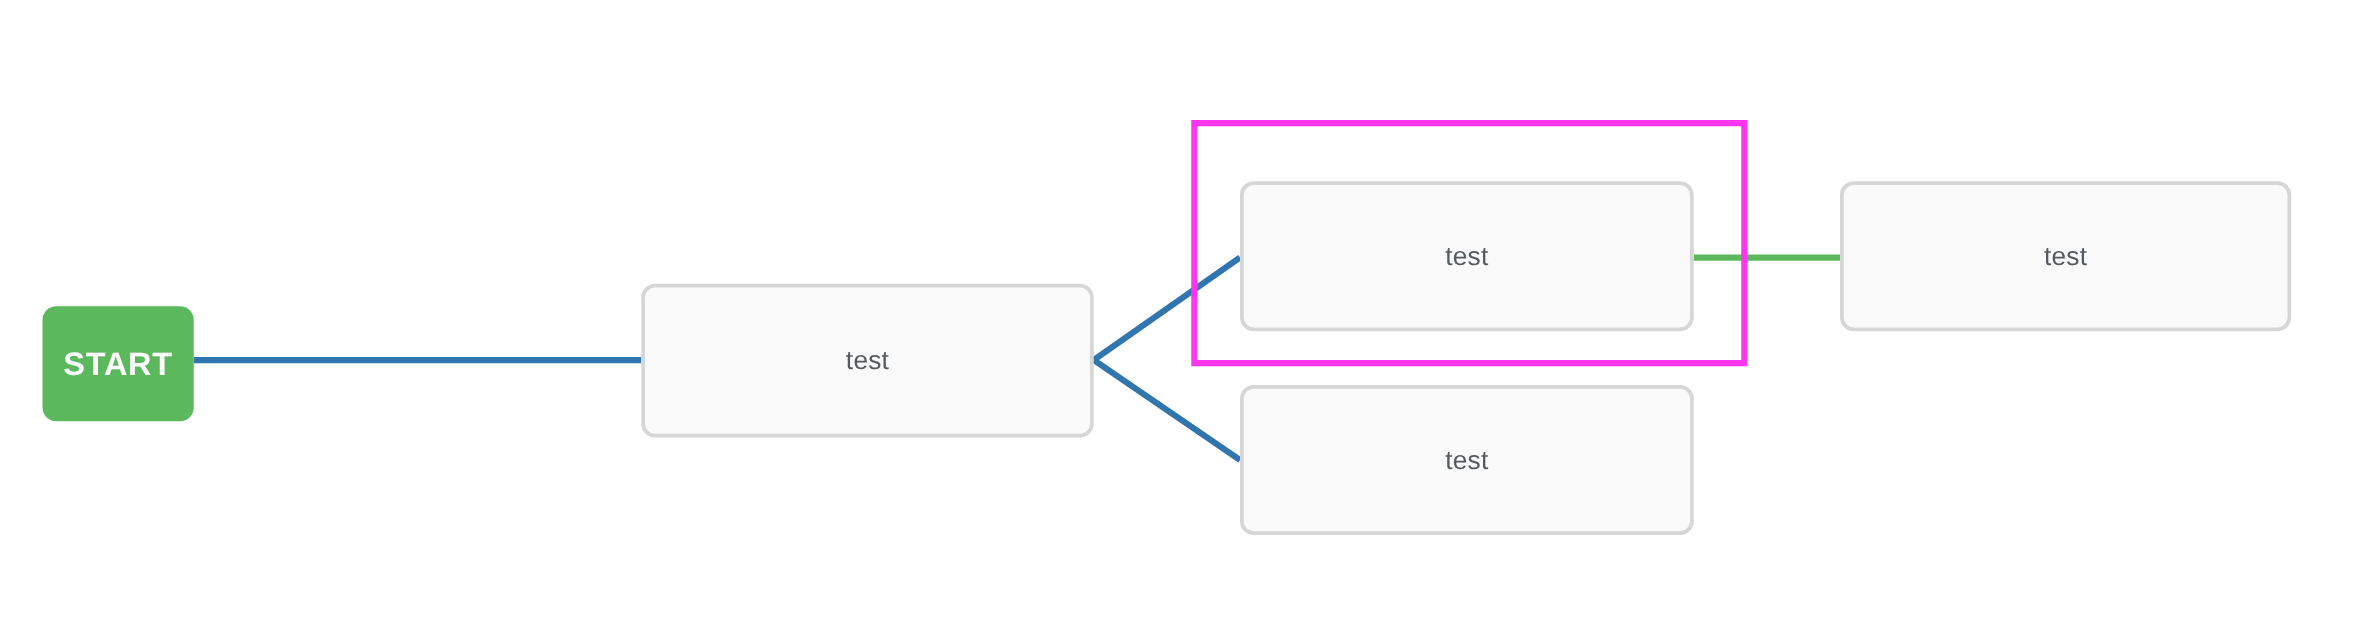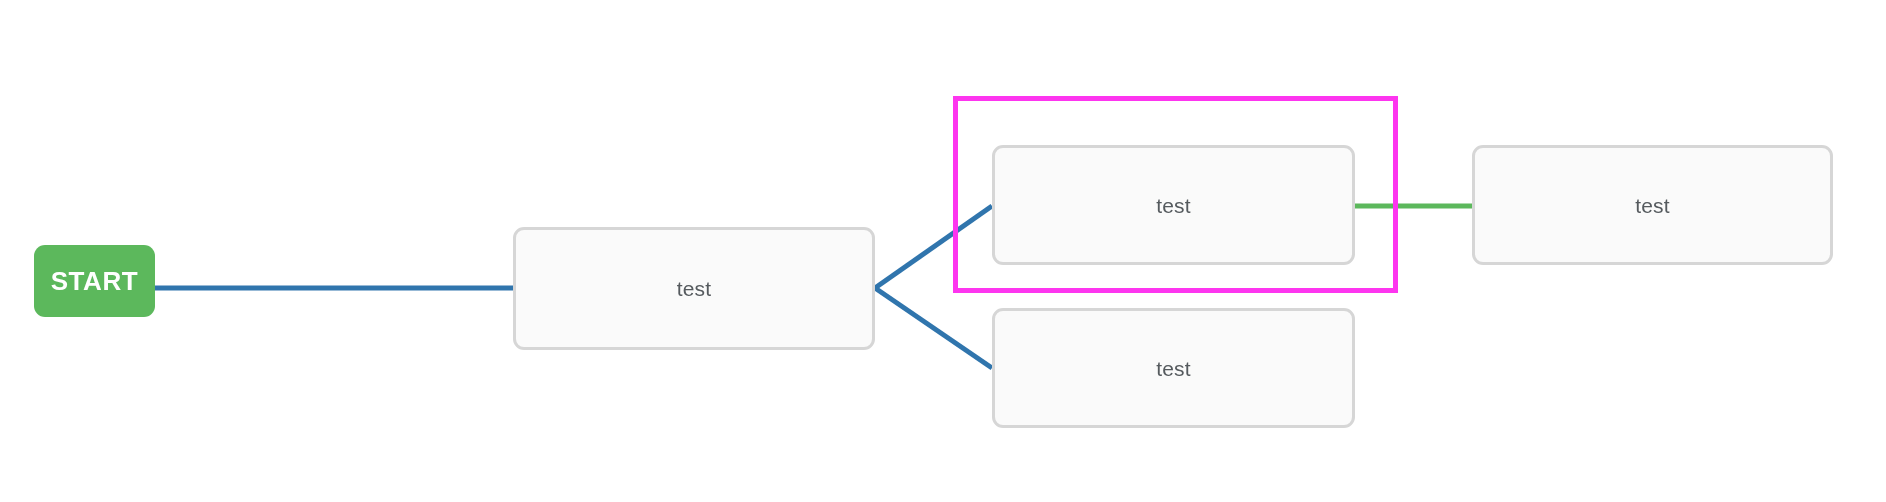--- a/index.html
+++ b/index.html
@@ -71,21 +71,21 @@
 
 <div id="canvas" style="width: 1886px; height: 502px; background: rgb(255, 255, 255);">
 
   <svg id="edge-layer" viewBox="0 0 1886 502" preserveAspectRatio="none">
     <polyline fill="none" stroke="#3075ad" stroke-width="5" stroke-linecap="butt" stroke-linejoin="miter" points="155,288 513,288"></polyline>
     <polyline fill="none" stroke="#3075ad" stroke-width="5" stroke-linecap="butt" stroke-linejoin="miter" points="875,288 992,206"></polyline>
     <polyline fill="none" stroke="#3075ad" stroke-width="5" stroke-linecap="butt" stroke-linejoin="miter" points="875,288 992,368"></polyline>
     <polyline fill="none" stroke="#5cb85c" stroke-width="5" stroke-linecap="butt" stroke-linejoin="miter" points="1355,206 1472,206"></polyline>
   </svg>
 
-  <div class="node node-start" id="node-start" style="left: 34px; top: 245px; width: 121px; height: 72px;">
+  <div class="node node-start" id="node-start" style="left: 34px; top: 245px; width: 121px; height: 92px;">
     <span class="node-label">START</span>
   </div>
 
   <div class="node node-task" id="node-task-1" style="left: 513px; top: 227px; width: 362px; height: 123px;">
     <span class="node-label">test</span>
   </div>
 
   <div class="node node-task" id="node-task-2" style="left: 992px; top: 145px; width: 363px; height: 120px;">
     <span class="node-label">test</span>
   </div>

